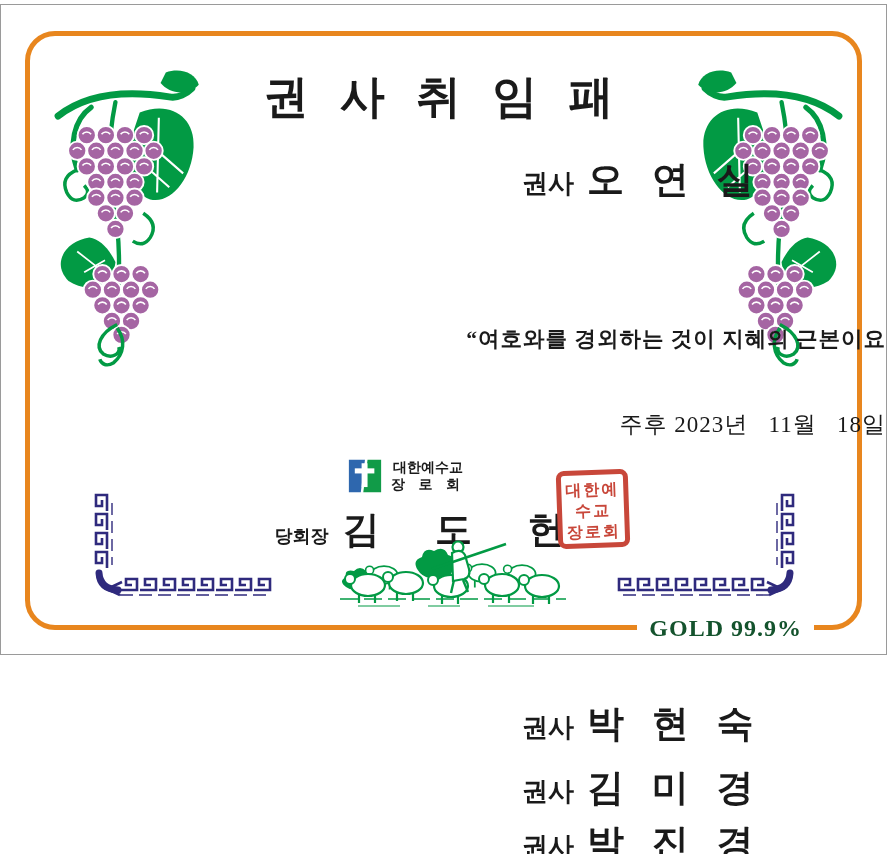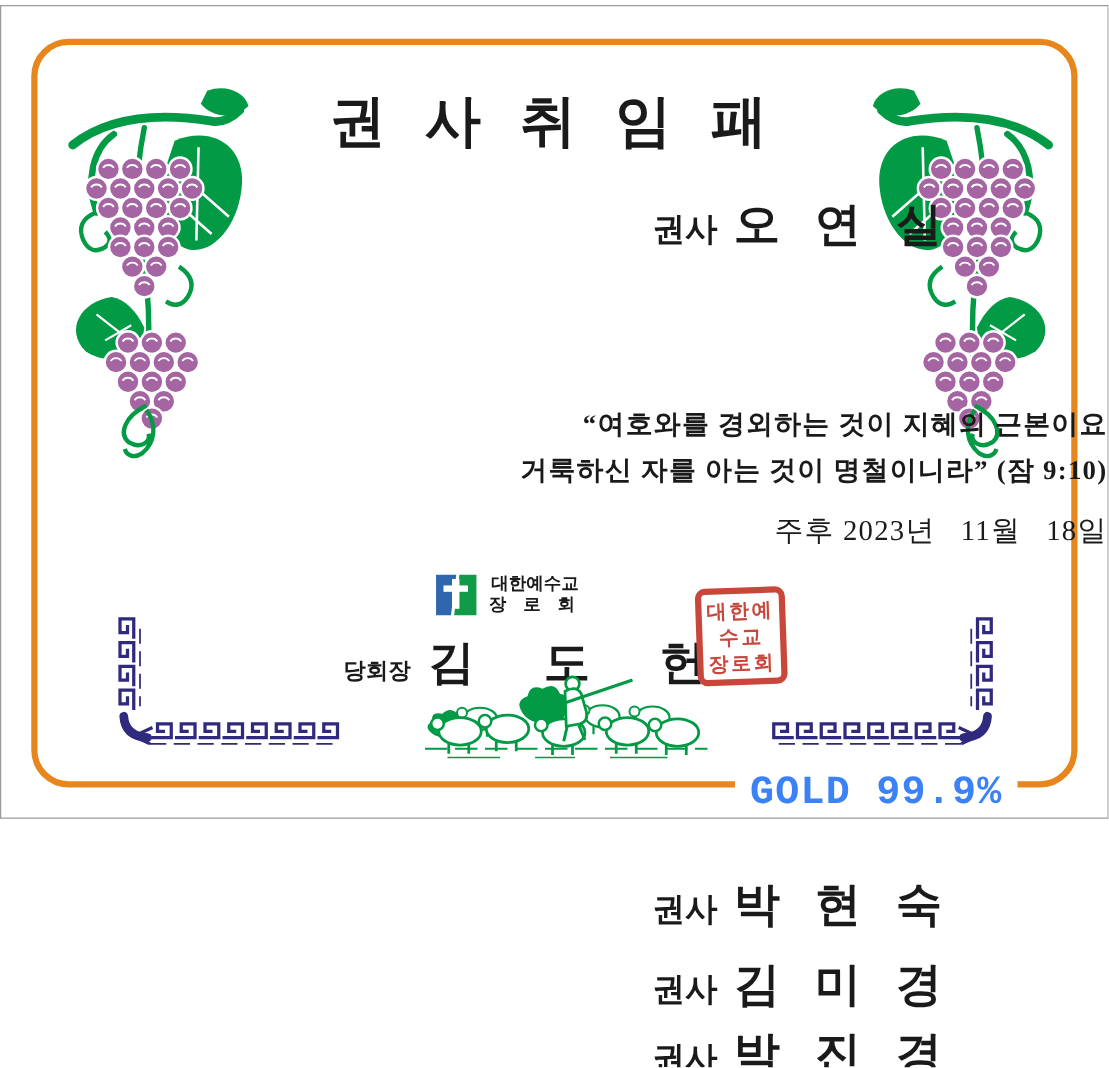--- a/index.html
+++ b/index.html
@@ -26,22 +26,22 @@
   .denom{font-size:14px;line-height:17px;font-weight:bold;text-align:center;}
   .denom .l2{letter-spacing:5px;font-family:Liberation Serif, serif;}
   .church-name{font-size:33px;font-weight:bold;letter-spacing:1px;}
   .seal{position:absolute;left:556px;top:465px;width:72px;height:78px;
         border:5px solid #C8473A;border-radius:8px;transform:rotate(-2deg);
         color:#C8473A;font-weight:bold;font-size:16px;line-height:21px;letter-spacing:2px;
         text-align:center;padding-top:4px;box-sizing:border-box;overflow:hidden;}
   .ornament{position:absolute;}
   .mirror{transform:scaleX(-1);}
   .gold{position:absolute;top:610px;right:72px;background:#fff;padding:0 12px;z-index:5;
-        font-family:Liberation Mono, monospace;font-weight:bold;
-        font-size:32px;color:#3b82f6;letter-spacing:1px;}
+        font-family:Liberation Serif, serif;font-weight:bold;
+        font-size:24px;color:#14532d;letter-spacing:1px;}
   .name-row{position:absolute;left:522px;display:flex;align-items:baseline;gap:13px;}
 </style>
 </head>
 <body>
 
 <svg width="0" height="0" style="position:absolute" aria-hidden="true">
   <defs>
     <g id="gp">
       <circle r="10.5" fill="#A565A3" stroke="#ffffff" stroke-width="2.2"></circle>
       <path d="M-5,-1 a6,6 0 0,1 10,0" fill="none" stroke="#ffffff" stroke-width="1.8"></path>
@@ -136,21 +136,20 @@
     <div class="title">권 사 취 임 패</div>
 
     <div class="recipient">
       <span class="role-sm">권사</span>
       <span class="name-lg">오   연   실</span>
     </div>
 
 
     <div class="verse">
       <div>“여호와를 경외하는 것이 지혜의 근본이요</div>
-      <div>거룩하신 자를 아는 것이 명철이니라” (잠 9:10)</div>
     </div>
 
     <div class="date-line">주후 2023년   11월   18일</div>
 
     <div class="church-row1">
       <svg width="34" height="36" viewBox="0 0 40 40">
         <polygon points="1,1 20,1 15,39 1,39" fill="#2E67AE"></polygon>
         <polygon points="23,1 39,1 39,39 18,39" fill="#119B48"></polygon>
         <rect x="16" y="5" width="7" height="28" fill="#ffffff"></rect>
         <rect x="8" y="11" width="23" height="6" fill="#ffffff"></rect>

